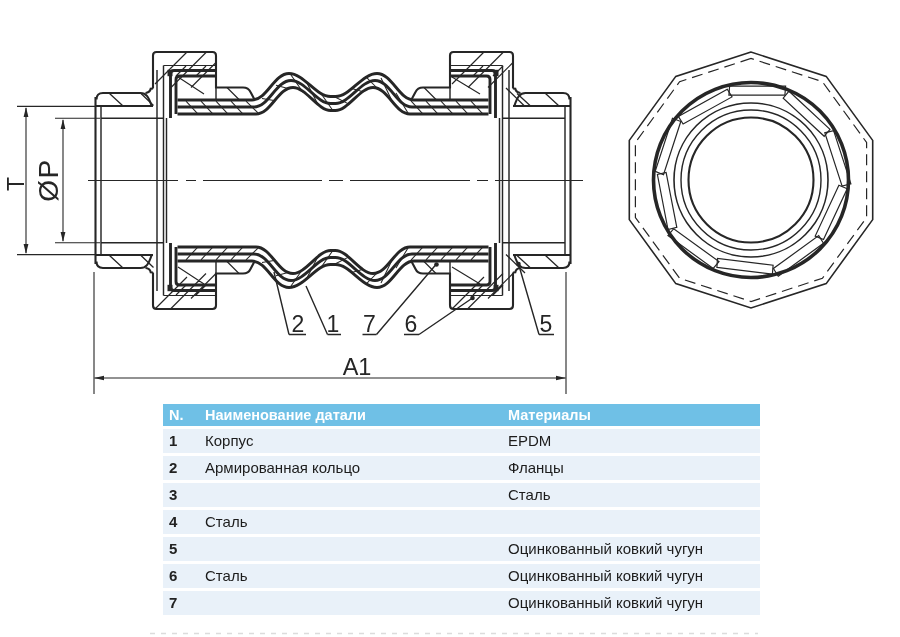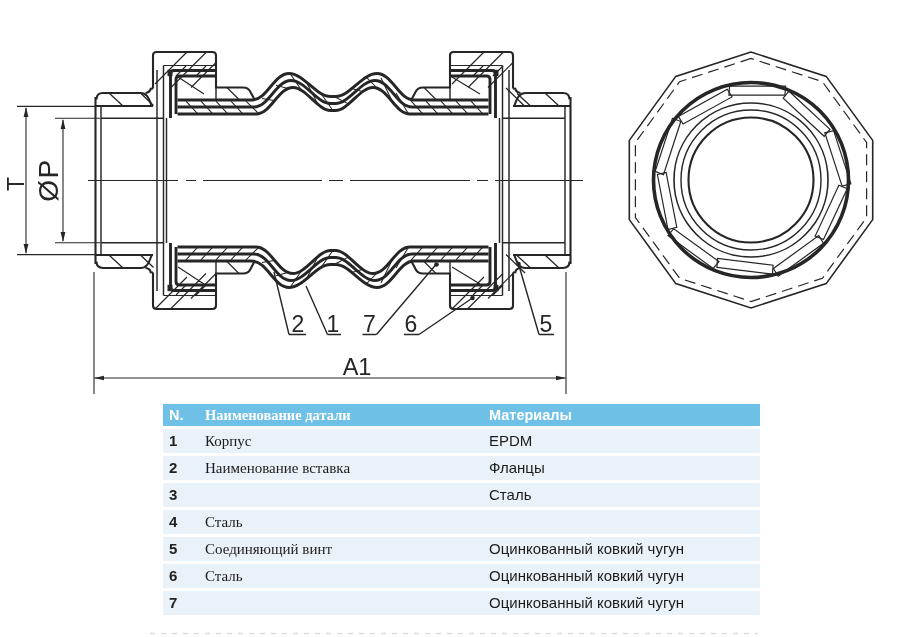--- a/index.html
+++ b/index.html
@@ -2,22 +2,22 @@
 <html><head>
 <meta charset="utf-8">
 <style>
   html,body{margin:0;padding:0;background:#ffffff;width:900px;height:637px;overflow:hidden;}
   body{font-family:"Liberation Sans", sans-serif;position:relative;}
   #draw{position:absolute;left:0;top:0;}
   #tbl{position:absolute;left:163px;top:404px;width:597px;font-family:"Liberation Sans",sans-serif;}
   .hdr{background:#6fc0e6;color:#ffffff;font-weight:bold;font-size:14.5px;height:22px;line-height:22px;position:relative;}
   .row{background:#e9f1f9;color:#1c1c1c;font-size:15px;height:24px;line-height:24px;margin-top:3px;position:relative;}
   .cN{position:absolute;left:6px;width:30px;}
-  .cA{position:absolute;left:42px;font-family:Liberation Serif, serif;}
-  .cB{position:absolute;left:326px;}
+  .cA{position:absolute;left:42px;}
+  .cB{position:absolute;left:345px;}
   .row .cN{font-weight:bold;color:#222;}
 </style>
 </head>
 <body>
 <svg id="draw" width="900" height="637" viewBox="0 0 900 637">
 <defs>
 <g id="quarter">
   <path d="M96.5,99.5 Q96.5,93 103,93 L140.5,93 C146,93 148.5,96.5 151.5,105.5" fill="none" stroke="#262626" stroke-width="2.1"></path>
   <path d="M145.5,93 Q150,92.5 150.7,88.8 L153,88.5" fill="none" stroke="#262626" stroke-width="2.1"></path>
   <path d="M95.5,106 H153" fill="none" stroke="#262626" stroke-width="2.1"></path>
@@ -111,34 +111,33 @@
       <span class="cA">Наименование датали</span>
       <span class="cB">Материалы</span>
     </div>
   <div class="row">
       <span class="cN">1</span>
       <span class="cA">Корпус</span>
       <span class="cB">EPDM</span>
     </div>
   <div class="row">
       <span class="cN">2</span>
-      <span class="cA">Наименование вставка</span>
+      <span class="cA">Армированная кольцо</span>
       <span class="cB">Фланцы</span>
     </div>
   <div class="row">
       <span class="cN">3</span>
       <span class="cB">Сталь</span>
     </div>
   <div class="row">
       <span class="cN">4</span>
       <span class="cA">Сталь</span>
     </div>
   <div class="row">
       <span class="cN">5</span>
-      <span class="cA">Соединяющий винт</span>
       <span class="cB">Оцинкованный ковкий чугун</span>
     </div>
   <div class="row">
       <span class="cN">6</span>
       <span class="cA">Сталь</span>
       <span class="cB">Оцинкованный ковкий чугун</span>
     </div>
   <div class="row">
       <span class="cN">7</span>
       <span class="cB">Оцинкованный ковкий чугун</span>

